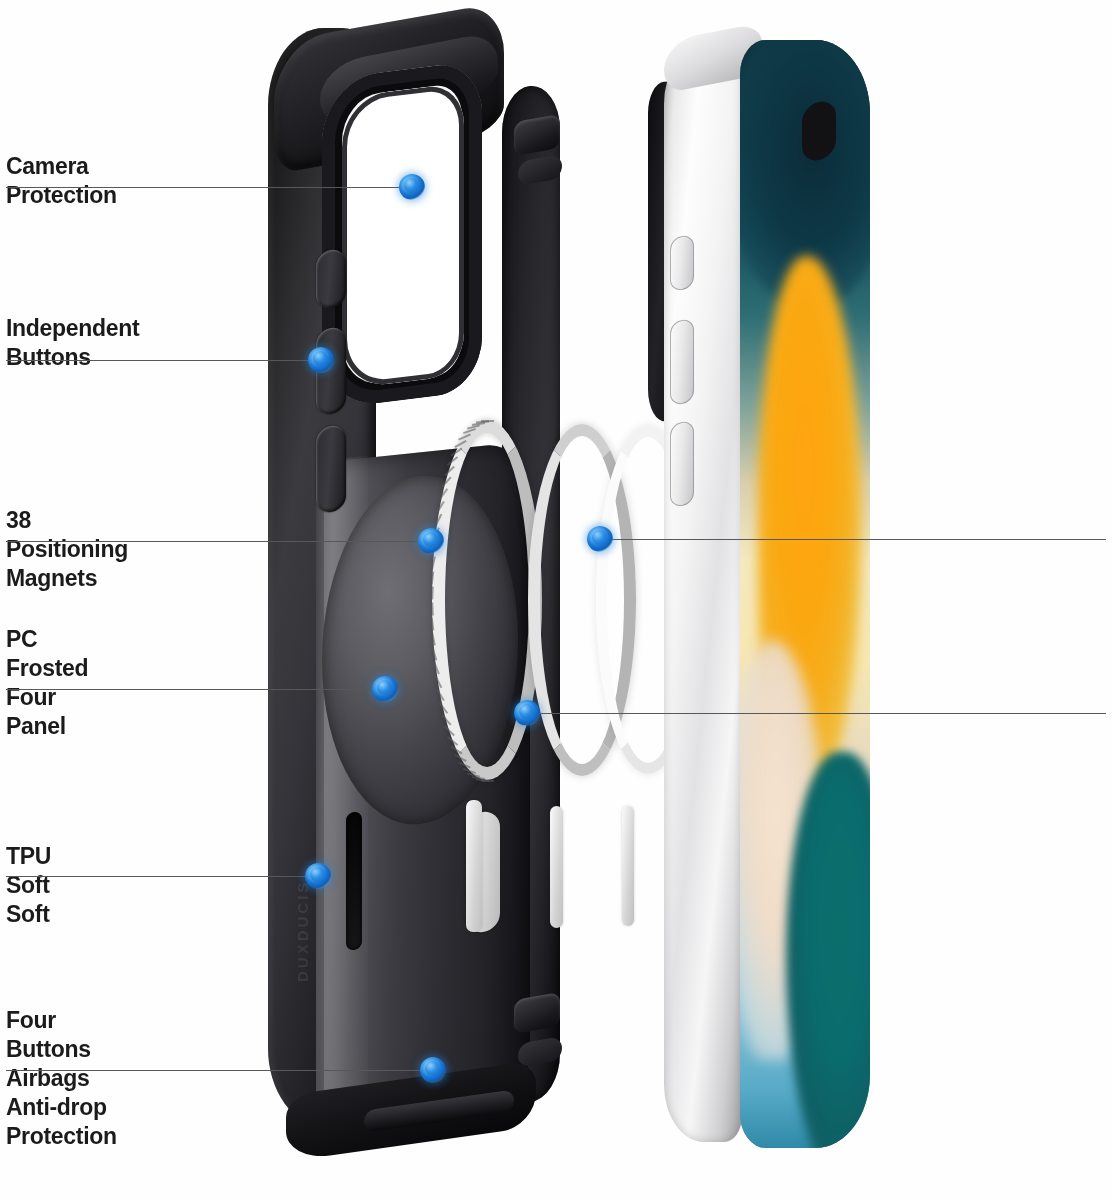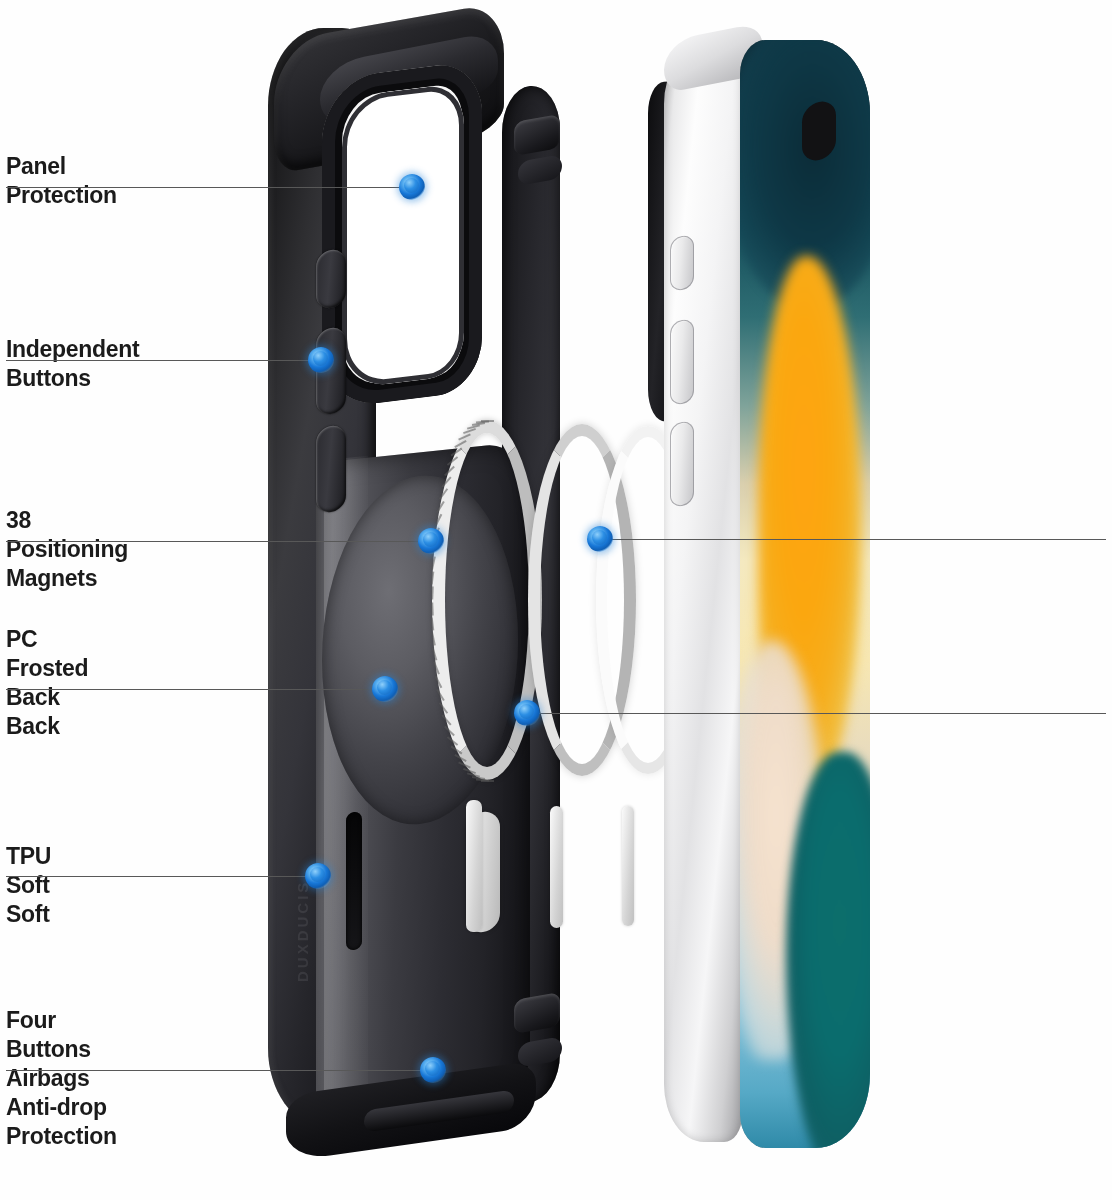--- a/index.html
+++ b/index.html
@@ -467,40 +467,40 @@
       <div class="blob-teal-bot"></div>
       <div class="dynamic-island"></div>
     </div>
 
     <div class="phone-btn" style="top:212px; height:54px;"></div>
     <div class="phone-btn" style="top:296px; height:84px;"></div>
     <div class="phone-btn" style="top:398px; height:84px;"></div>
   </div>
 
   <div class="callout left">
-    <div class="lbl" style="top:152px;">Panel Protection</div>
+    <div class="lbl" style="top:152px;">Camera Protection</div>
     <div class="leader" style="left:6px; top:187px; width:404px;"></div>
     <div class="dot" style="left:412px; top:187px;"></div>
   </div>
 
   <div class="callout left">
-    <div class="lbl" style="top:335px;">Independent Buttons</div>
+    <div class="lbl" style="top:314px;">Independent Buttons</div>
     <div class="leader" style="left:6px; top:360px; width:314px;"></div>
     <div class="dot" style="left:321px; top:360px;"></div>
   </div>
 
   <div class="callout left">
     <div class="lbl" style="top:506px;">38 Positioning Magnets</div>
     <div class="leader" style="left:6px; top:541px; width:425px;"></div>
     <div class="dot" style="left:431px; top:541px;"></div>
   </div>
 
   <div class="callout left">
     <div class="lbl" style="top:625px;">PC Frosted
-Back Back</div>
+Four Panel</div>
     <div class="leader" style="left:6px; top:689px; width:375px;"></div>
     <div class="dot" style="left:385px; top:689px;"></div>
   </div>
 
   <div class="callout left">
     <div class="lbl" style="top:842px;">TPU Soft Soft</div>
     <div class="leader" style="left:6px; top:876px; width:303px;"></div>
     <div class="dot" style="left:318px; top:876px;"></div>
   </div>
 

